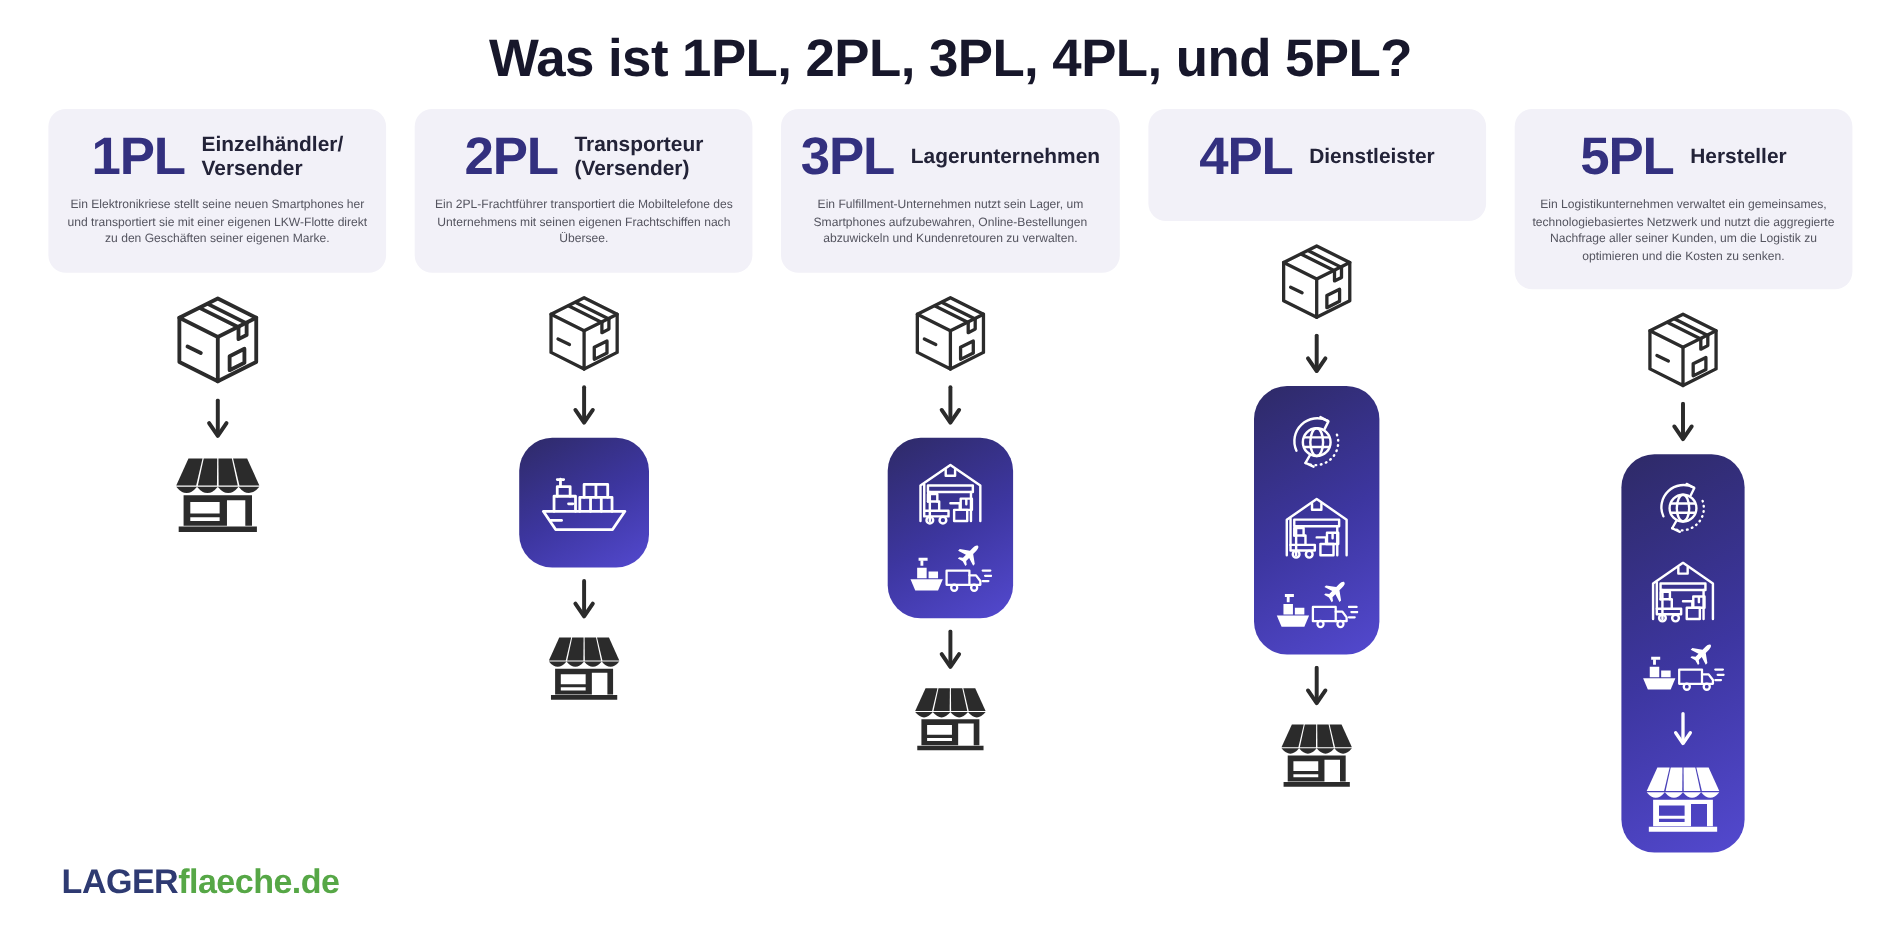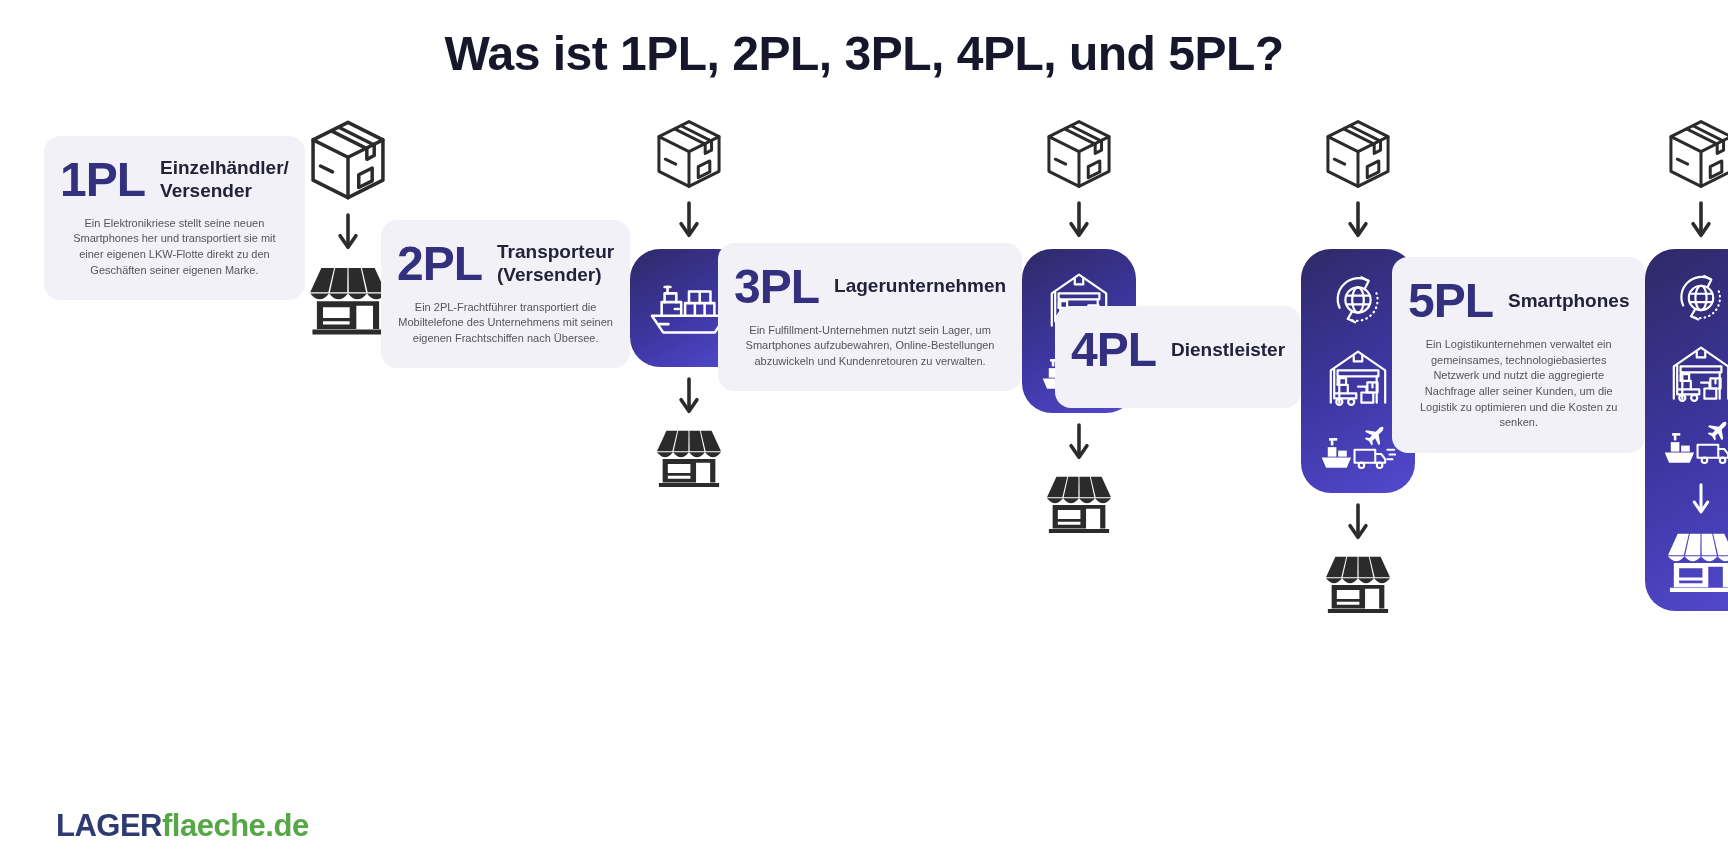--- a/index.html
+++ b/index.html
@@ -4,41 +4,41 @@
 <style>
   * { margin:0; padding:0; box-sizing:border-box; }
   html,body { width:1728px; height:864px; background:#ffffff; overflow:hidden;
               font-family:"Liberation Sans", sans-serif; }
   .stage { position:relative; width:1728px; height:864px; }
 
   .page-title { text-align:center; padding-top:26px; font-size:48px; font-weight:800;
                 color:#17172b; letter-spacing:-0.5px; }
 
   .columns { display:flex; align-items:flex-start; gap:26px; padding:0 44px; margin-top:18px; }
-  .column  { width:311px; display:flex; flex-direction:row; align-items:center; }
+  .column  { width:311px; display:flex; flex-direction:column; align-items:center; }
 
   .card { width:100%; background:#f2f1f8; border-radius:16px; padding:20px 16px 22px; }
   .card-head { display:flex; align-items:center; justify-content:center; gap:15px; margin-bottom:12px; }
   .pl-code  { font-size:48px; font-weight:800; color:#33307f; letter-spacing:-1px; line-height:1; }
   .pl-title { font-size:19px; font-weight:700; color:#232338; line-height:1.18; white-space:pre-line; }
   .pl-desc  { font-size:11px; color:#54545f; line-height:1.42; text-align:center; }
 
   .flow { display:flex; flex-direction:column; align-items:center; gap:10px; margin-top:18px; }
   .icon-dark { color:#2b2b2b; display:block; }
 
   .badge { background:linear-gradient(150deg,#2e2a67 0%,#3d36a0 52%,#5349cf 100%);
            display:flex; flex-direction:column; align-items:center; justify-content:center;
            color:#ffffff; }
   .badge-2 { width:118px; height:118px; border-radius:30px; }
   .badge-3 { width:114px; height:164px; border-radius:30px; gap:12px; }
   .badge-4 { width:114px; height:244px; border-radius:30px; gap:14px; }
   .badge-5 { width:112px; height:362px; border-radius:30px; gap:13px; }
   .badge svg { display:block; }
 
-  .logo { position:absolute; left:56px; bottom:20px; font-size:31px; font-weight:800; letter-spacing:-0.5px; }
+  .logo { position:absolute; left:56px; bottom:44px; font-size:31px; font-weight:800; letter-spacing:-0.5px; }
   .logo .p1 { color:#2e3a72; }
   .logo .p2 { color:#56a746; }
 </style>
 </head>
 <body>
 
 <svg width="0" height="0" style="position:absolute" aria-hidden="true">
   <defs>
     <symbol id="i-package" viewBox="0 0 64 64">
       <g fill="none" stroke="currentColor" stroke-width="2.6" stroke-linejoin="round" stroke-linecap="round">
@@ -259,21 +259,21 @@
         <svg class="icon-dark" width="68" height="64">
             <use href="#i-store"></use>
           </svg>
       </div>
     </div>
 
     <div class="column">
       <div class="card">
         <div class="card-head">
           <span class="pl-code">5PL</span>
-          <span class="pl-title">Smartphones</span>
+          <span class="pl-title">Hersteller</span>
         </div>
         <p class="pl-desc">Ein Logistikunternehmen verwaltet ein gemeinsames, technologiebasiertes Netzwerk und nutzt die aggregierte Nachfrage aller seiner Kunden, um die Logistik zu optimieren und die Kosten zu senken.</p>
       </div>
       <div class="flow">
         <svg class="icon-dark" width="74" height="74">
             <use href="#i-package"></use>
           </svg>
         <svg class="icon-dark" width="26" height="38">
             <use href="#i-arrow"></use>
           </svg>

